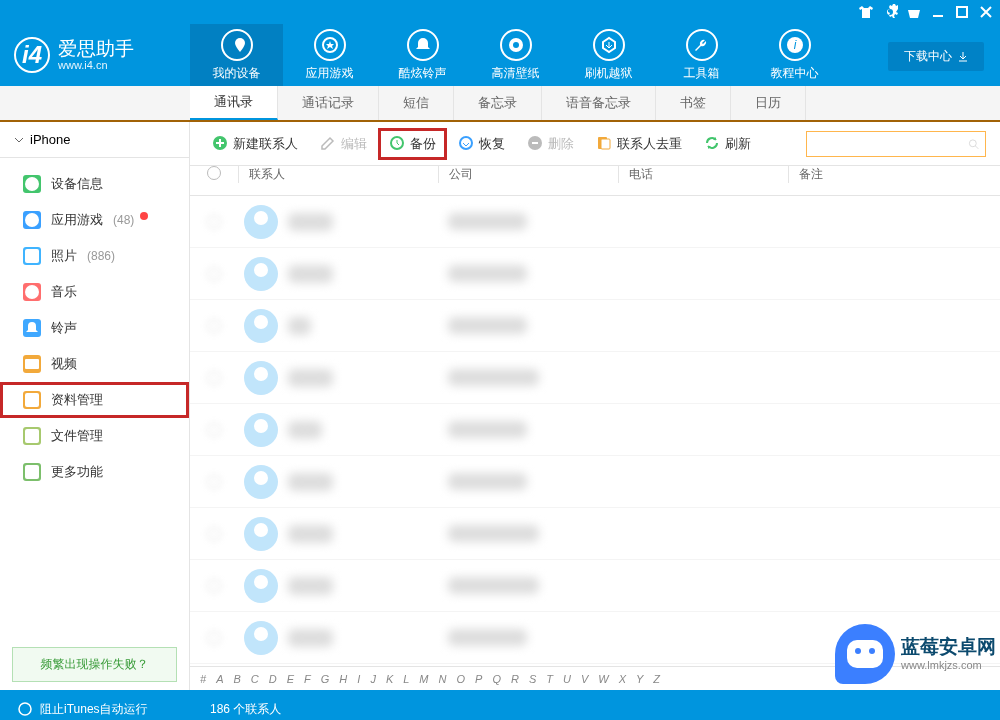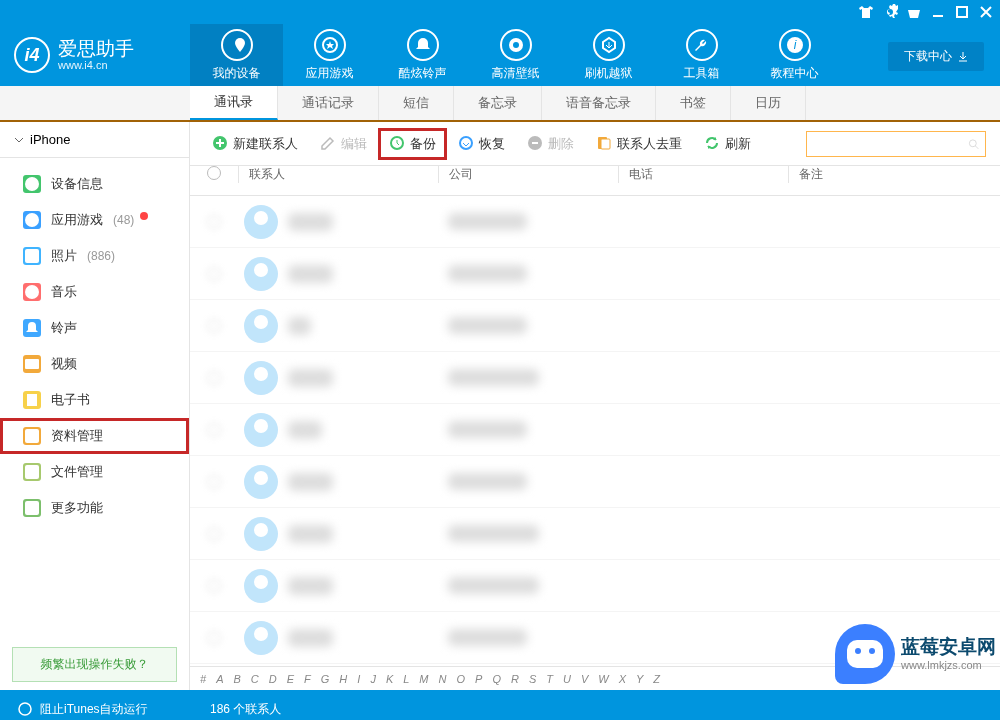--- a/index.html
+++ b/index.html
@@ -4,21 +4,21 @@
 <style>
 * { margin: 0; padding: 0; box-sizing: border-box; font-family: "Microsoft YaHei", "PingFang SC", sans-serif; }
 body { width: 1000px; height: 720px; background: #fff; overflow: hidden; position: relative; }
 
 .topbar { height: 24px; background: #0095de; display: flex; justify-content: flex-end; align-items: center; padding-right: 6px; gap: 8px; }
 .topbar .sys-icon { width: 16px; height: 16px; display: flex; align-items: center; justify-content: center; cursor: pointer; }
 .topbar svg { fill: #fff; }
 
 .header { height: 62px; background: #0095de; display: flex; align-items: stretch; }
 .logo-block { width: 190px; display: flex; align-items: center; padding-left: 14px; gap: 8px; }
-.logo-circle { width: 36px; height: 36px; border: 2px solid #fff; border-radius: 50%; display: flex; align-items: center; justify-content: center; color: #fff; font-size: 18px; font-weight: bold; font-style: italic; }
+.logo-circle { width: 36px; height: 36px; border: 2px solid #fff; border-radius: 50%; display: flex; align-items: center; justify-content: center; color: #fff; font-size: 24px; font-weight: bold; font-style: italic; }
 .logo-text { color: #fff; display: flex; flex-direction: column; line-height: 1.1; }
 .logo-cn { font-size: 19px; font-weight: 500; }
 .logo-en { font-size: 11px; opacity: 0.9; }
 
 .nav { flex: 1; display: flex; }
 .nav-item { width: 93px; display: flex; flex-direction: column; align-items: center; justify-content: center; cursor: pointer; color: #fff; gap: 4px; }
 .nav-item.active { background: #0180c2; }
 .nav-icon { width: 32px; height: 32px; border: 2px solid #fff; border-radius: 50%; display: flex; align-items: center; justify-content: center; }
 .nav-icon svg { fill: #fff; width: 18px; height: 18px; }
 .nav-label { font-size: 12px; }
@@ -270,28 +270,20 @@
           <span>铃声</span>
         </div>
         <div class="sb-item">
           <span class="sb-icon" style="background:#f2a93b">
             <svg viewBox="0 0 14 14" fill="#fff">
               <rect width="14" height="10" y="2" rx="1"></rect>
               <path d="M5 5l5 2-5 2z" fill="#fff"></path>
             </svg>
           </span>
           <span>视频</span>
-        </div>
-        <div class="sb-item">
-          <span class="sb-icon" style="background:#f7d14a">
-            <svg viewBox="0 0 14 14" fill="#fff">
-              <path d="M2 1h5v12H2zM7 1h5v12H7z"></path>
-            </svg>
-          </span>
-          <span>电子书</span>
         </div>
         <div class="sb-item highlight">
           <span class="sb-icon" style="background:#f2a93b">
             <svg viewBox="0 0 14 14" fill="#fff">
               <rect width="14" height="14" rx="2"></rect>
               <path d="M3 4h8M3 7h8M3 10h5" stroke="#fff"></path>
             </svg>
           </span>
           <span>资料管理</span>
         </div>

